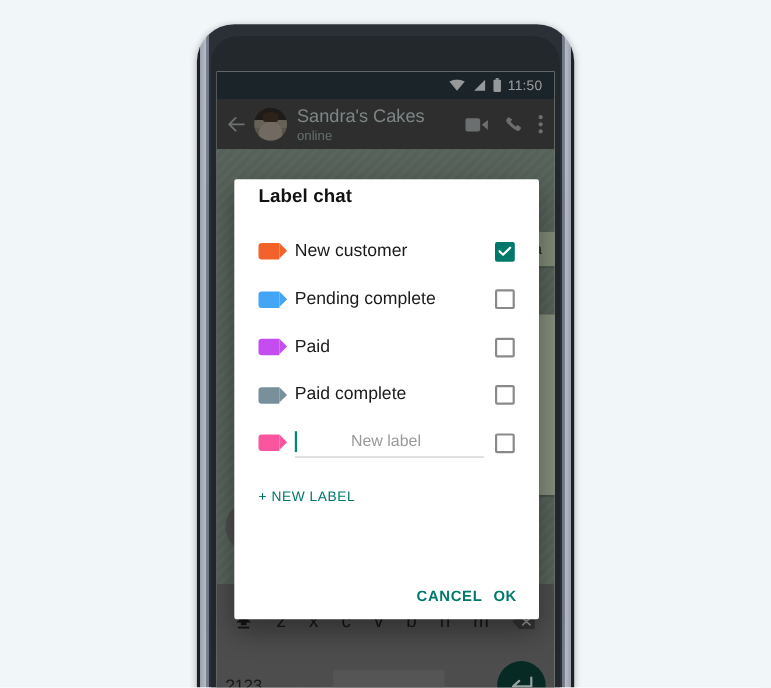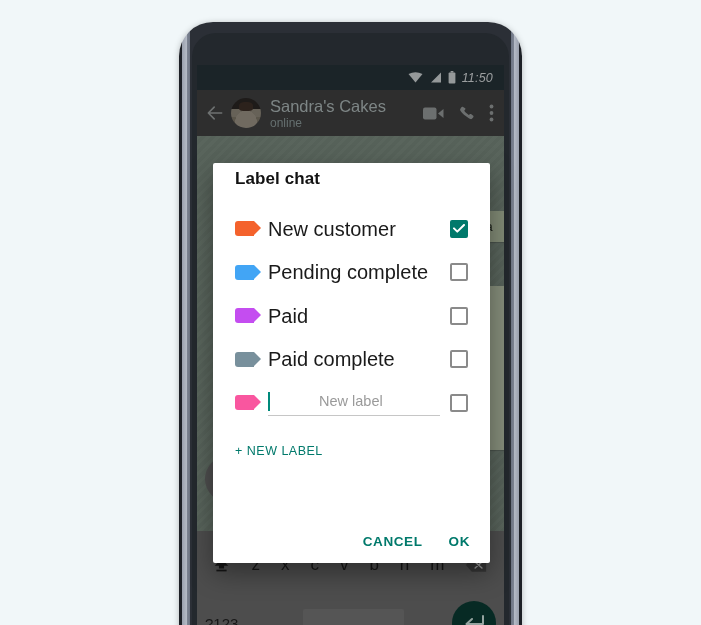--- a/index.html
+++ b/index.html
@@ -50,21 +50,21 @@
   #status-bar {
     position: absolute;
     left: 0; top: 0; width: 100%; height: 25px;
     background: #263238;
     display: flex; align-items: center; justify-content: flex-end;
     padding-right: 11px; box-sizing: border-box;
     gap: 6px;
   }
   .statusicon { display:block; }
   #status-time {
-    color: #d7dbdd; font-size: 12.5px; letter-spacing: .2px; font-style: italic;
+    color: #d7dbdd; font-size: 12.5px; letter-spacing: .2px;
   }
 
   
   #app-bar {
     position: absolute;
     left: 0; top: 25px; width: 100%; height: 46px;
     background: #404040;
     display: flex; align-items: center;
     padding: 0 10px 0 8px; box-sizing: border-box;
   }
@@ -183,21 +183,21 @@
     border-radius: 3px 0 0 3px;
   }
   .tag:after {
     content:""; position:absolute; left: 100%; top:0;
     width:0; height:0;
     border-top: 7.5px solid transparent;
     border-bottom: 7.5px solid transparent;
     border-left: 7px solid currentColor;
   }
   .label-text {
-    flex: 1 1 auto; font-size: 20px; color: #1a1a1a;
+    flex: 1 1 auto; font-size: 16px; color: #1a1a1a;
     line-height: 18px;
   }
   .checkbox {
     width: 18px; height: 18px; flex: none;
     border: 2px solid #8a8a8a; border-radius: 2px;
     box-sizing: border-box;
   }
   .checkbox.checked {
     background: #00796b; border-color: #00796b;
     display: flex; align-items: center; justify-content: center;
@@ -217,21 +217,21 @@
   #new-label-underline {
     position:absolute; left:0; right:0; bottom:0;
     height:1px; background:#c6c6c6;
   }
   #add-new-label {
     color:#00796b; font-size:12.5px; font-weight:normal;
     letter-spacing:.5px; margin-top: 19px;
   }
   #dialog-actions {
     position:absolute; right: 20px; bottom: 14px;
-    display:flex; align-items:center; gap: 26px;
+    display:flex; align-items:center; gap: 10px;
   }
   .dialog-btn {
     color:#00796b; font-size:13.5px; font-weight:bold;
     letter-spacing:.6px; background:none; border:none; padding:0;
     font-family:"Liberation Sans", sans-serif; cursor:pointer;
   }
 </style>
 </head>
 <body>
 

